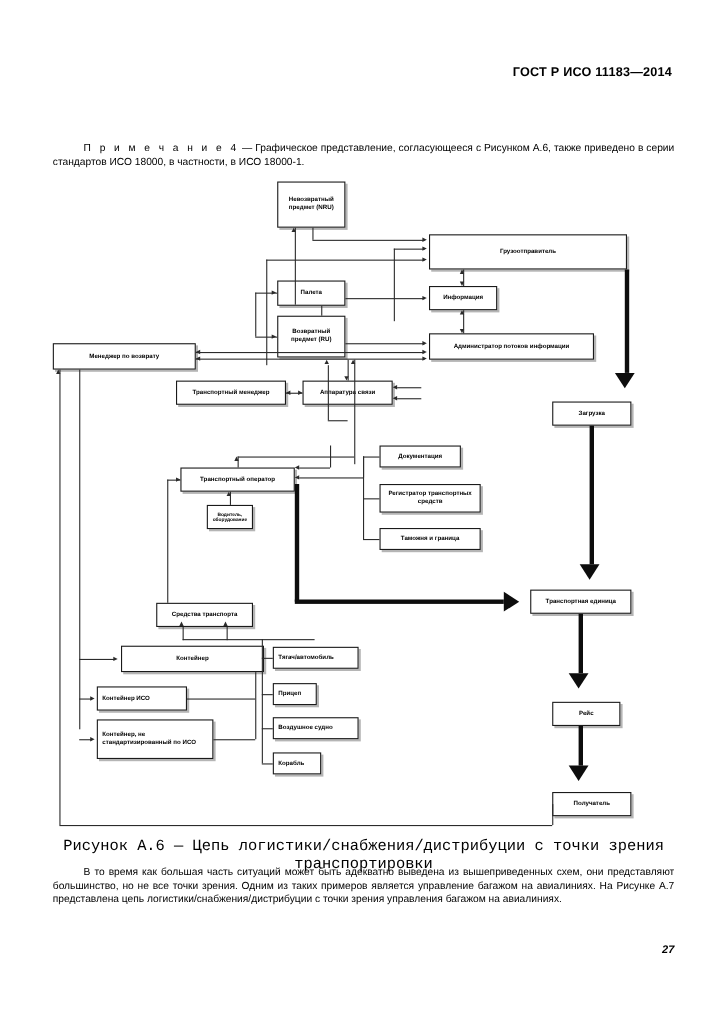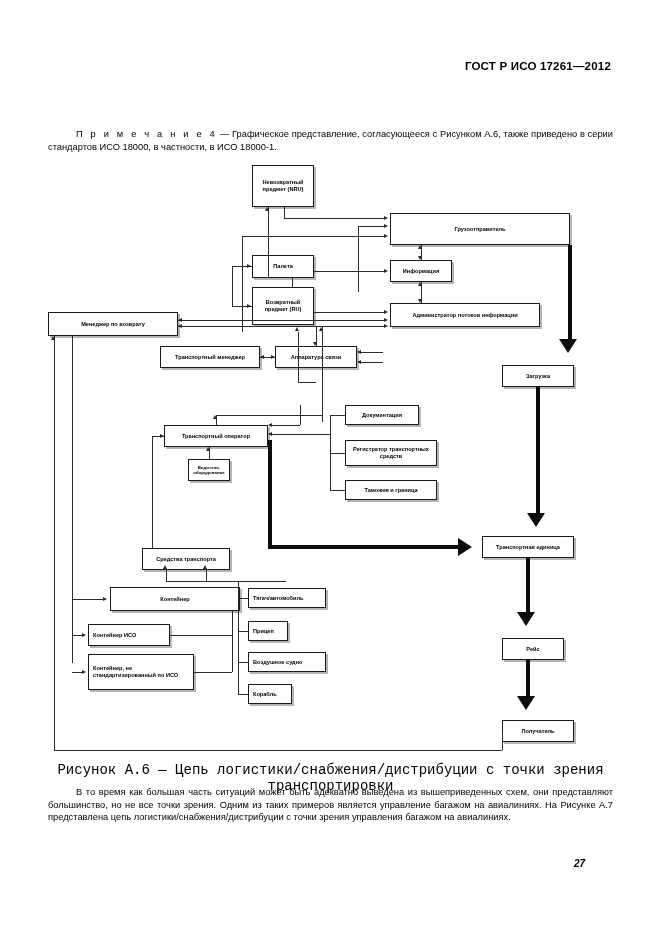--- a/index.html
+++ b/index.html
@@ -27,21 +27,21 @@
   .para.p3{top:786px;}
   .indent{display:inline-block;width:28px;}
   .note-lead{letter-spacing:2.6px;}
 
   .fig-caption{
     position:absolute;top:762px;left:48px;width:565px;
     text-align:center;font-size:14px;font-family:Liberation Mono, monospace;
   }
   .page-num{
     position:absolute;top:858px;left:0;width:661px;
-    text-align:right;padding-right:76px;box-sizing:border-box;
+    text-align:right;padding-right:48px;box-sizing:border-box;
     font-size:10px;font-style:italic;font-weight:bold;
   }
 
   
   .diagram{position:absolute;top:160px;left:40px;width:580px;height:600px;}
 
   .node{
     position:absolute;box-sizing:border-box;
     border:1px solid #1a1a1a;background:#fff;
     box-shadow:2px 2px 0 0 rgba(120,120,120,.55);
@@ -72,21 +72,21 @@
   
   .tah{position:absolute;width:0;height:0;}
   .tah.d{border-left:9px solid transparent;border-right:9px solid transparent;border-top:14px solid #0d0d0d;}
   .tah.r{border-top:9px solid transparent;border-bottom:9px solid transparent;border-left:14px solid #0d0d0d;}
 </style>
 </head>
 <body>
 
 <div class="page">
 
-  <div class="doc-header">ГОСТ Р ИСО 17261—2012</div>
+  <div class="doc-header">ГОСТ Р ИСО 11183—2014</div>
 
 
   <div class="para p2"><span class="indent"></span><span class="note-lead">П р и м е ч а н и е  4</span><span> — Графическое представление, согласующееся с Рисунком А.6, также приведено в серии стандартов ИСО 18000, в частности, в ИСО 18000-1.</span></div>
 
   <div class="diagram">
 
     <div class="node" style="left:212px;top:5px;width:62px;height:42px;">
       <span>Невозвратный предмет (NRU)</span>
       </div>
 

